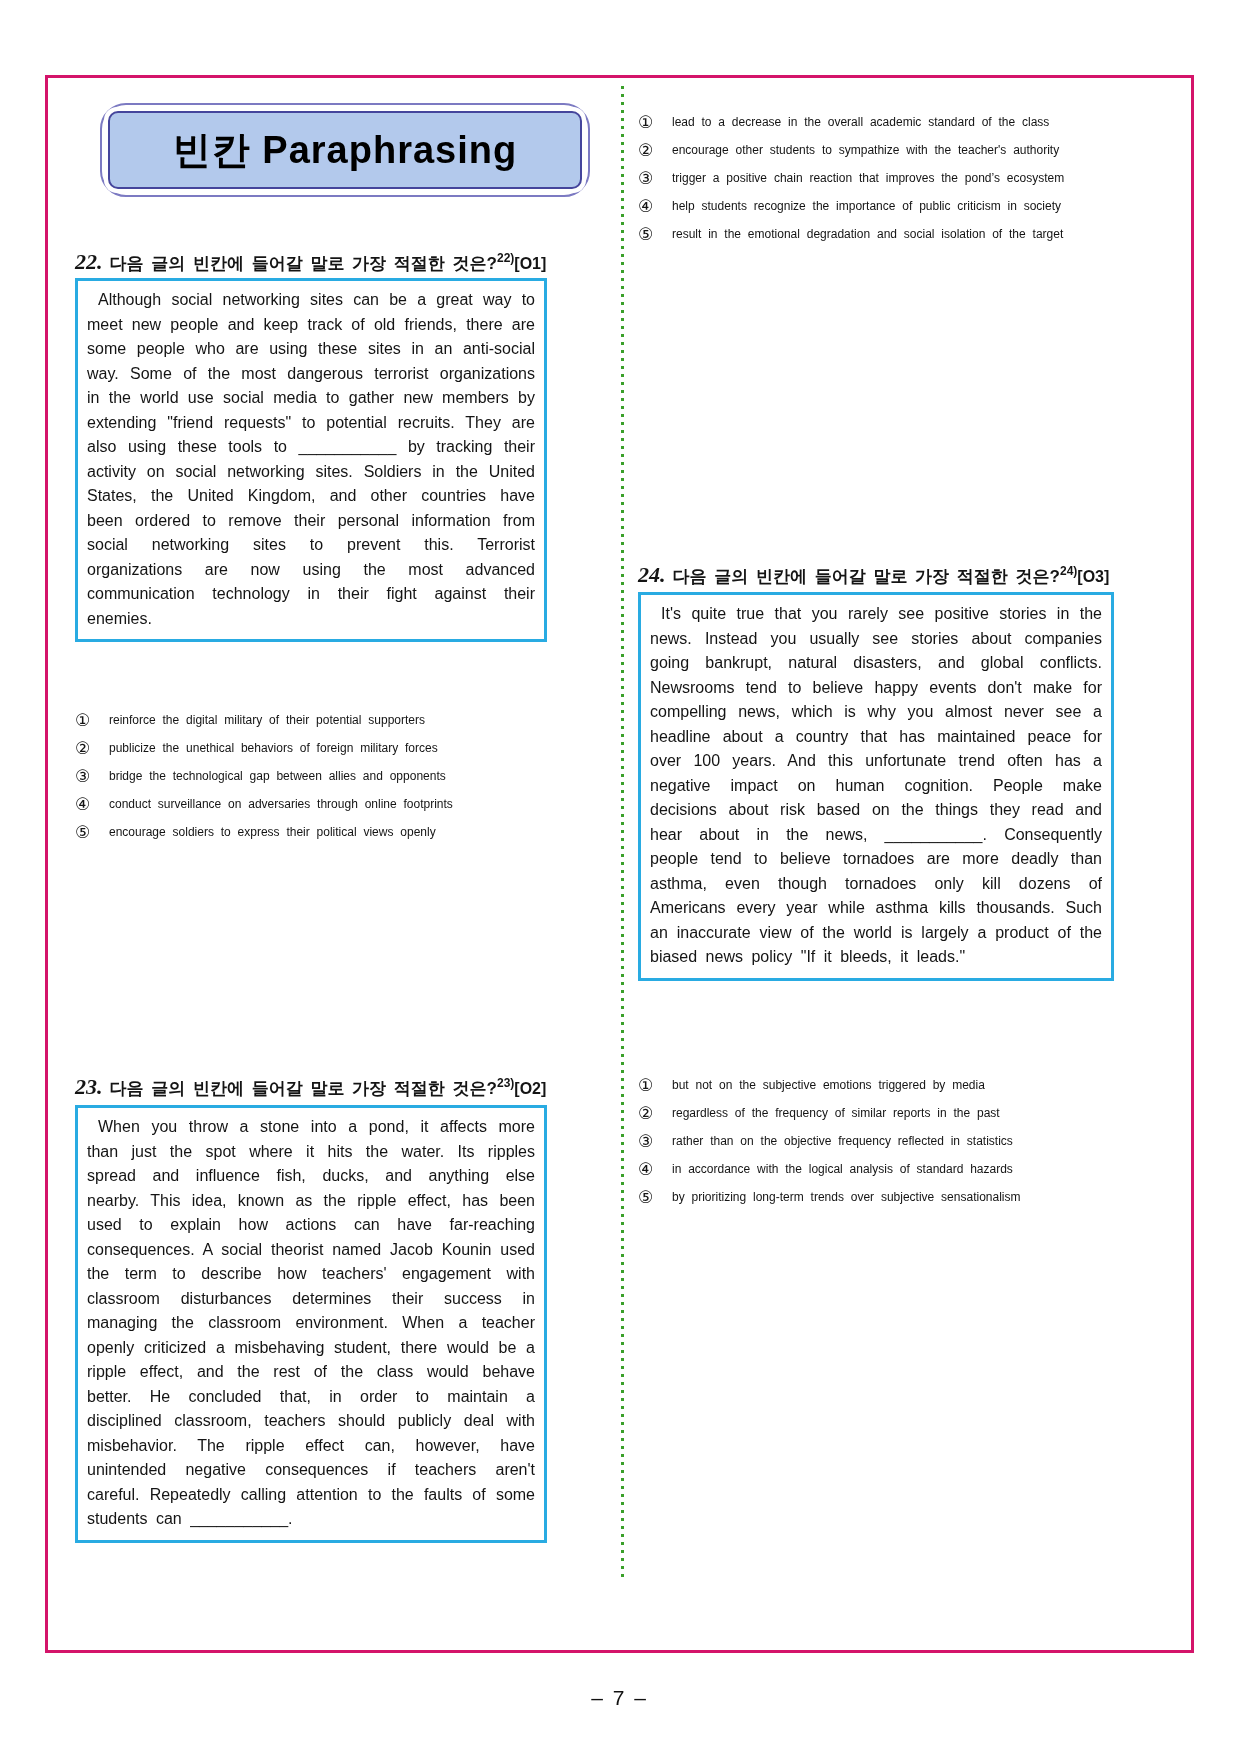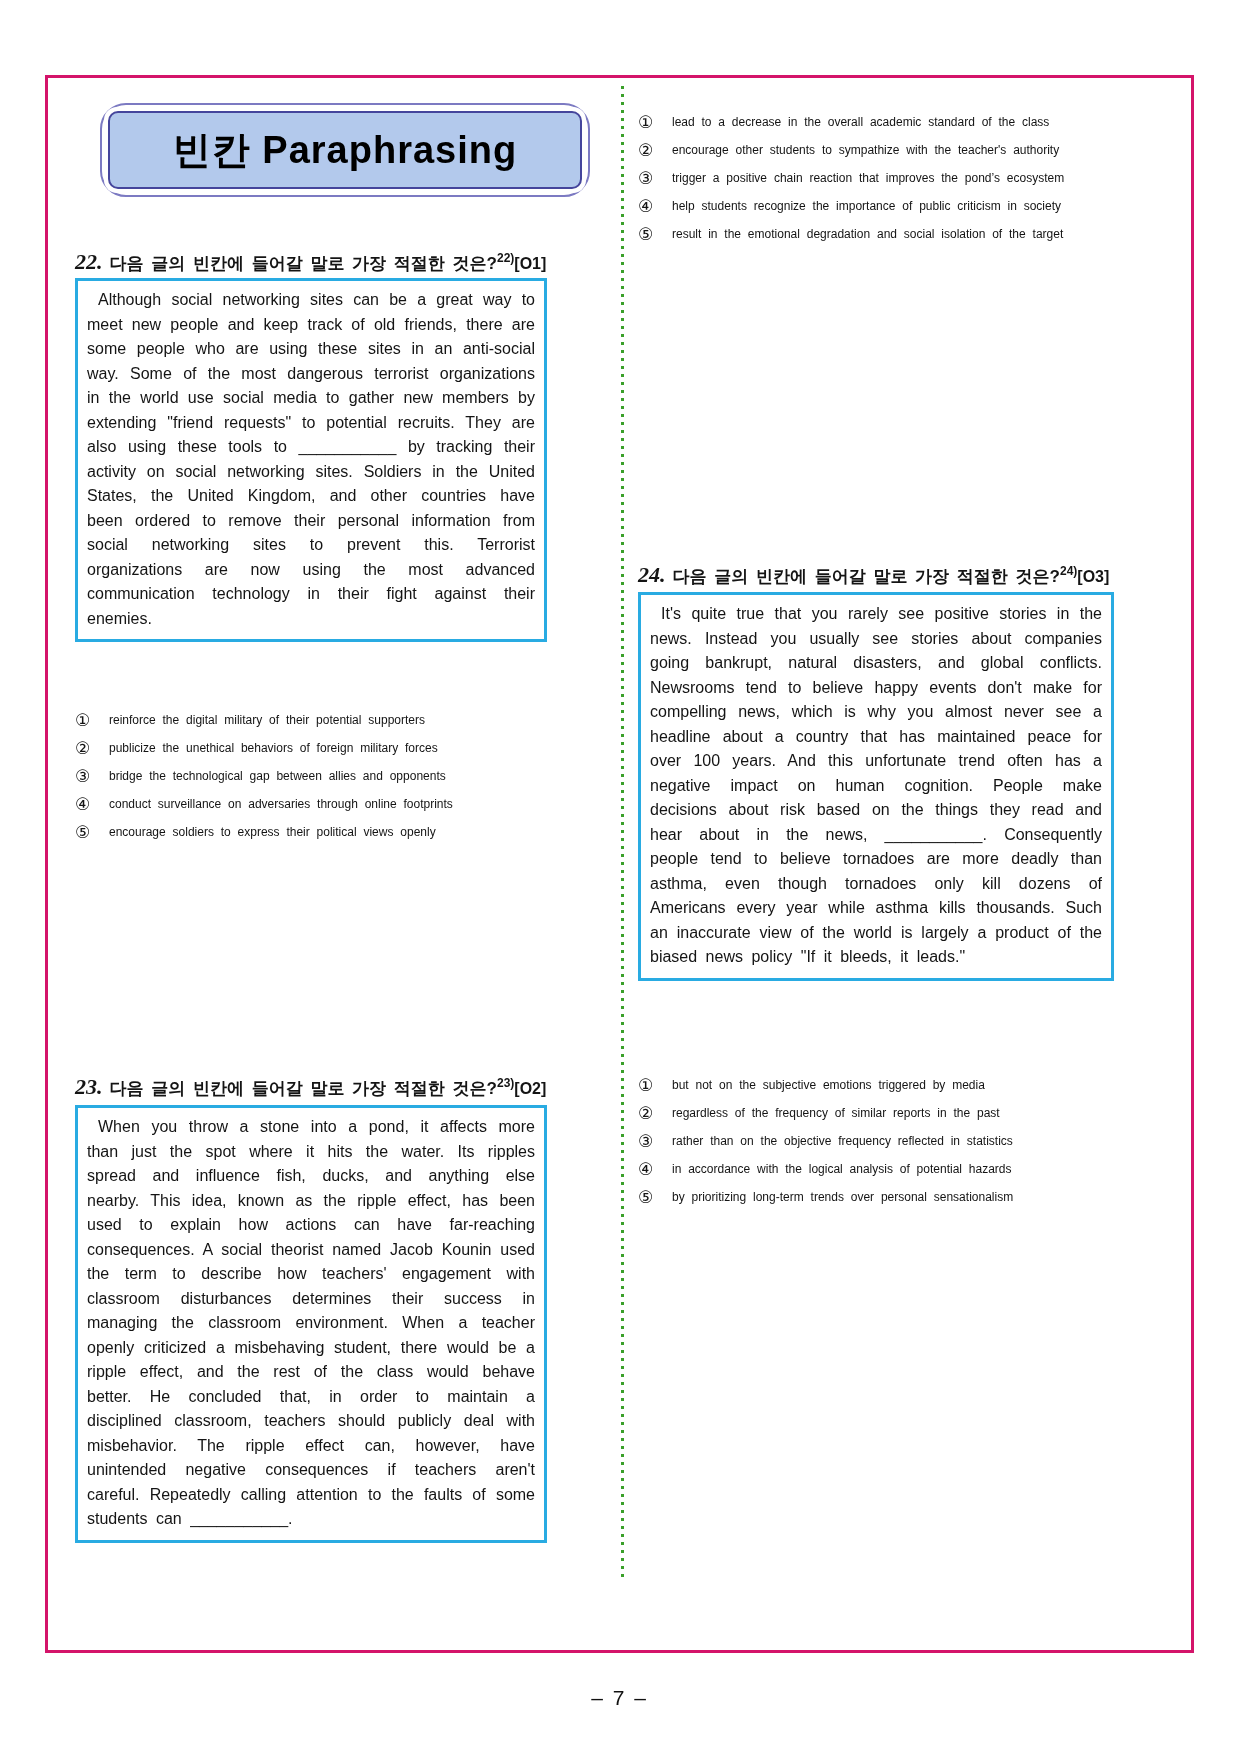--- a/index.html
+++ b/index.html
@@ -181,24 +181,24 @@
       <div class="choice">
         <span class="choice-marker">②</span>
         <span class="choice-text">regardless of the frequency of similar reports in the past</span>
       </div>
       <div class="choice">
         <span class="choice-marker">③</span>
         <span class="choice-text">rather than on the objective frequency reflected in statistics</span>
       </div>
       <div class="choice">
         <span class="choice-marker">④</span>
-        <span class="choice-text">in accordance with the logical analysis of potential hazards</span>
+        <span class="choice-text">in accordance with the logical analysis of standard hazards</span>
       </div>
       <div class="choice">
         <span class="choice-marker">⑤</span>
-        <span class="choice-text">by prioritizing long-term trends over personal sensationalism</span>
+        <span class="choice-text">by prioritizing long-term trends over subjective sensationalism</span>
       </div>
     </div>
 
   </div>
 
   <div class="page-number">– 7 –</div>
 </div>
 
 </body></html>

